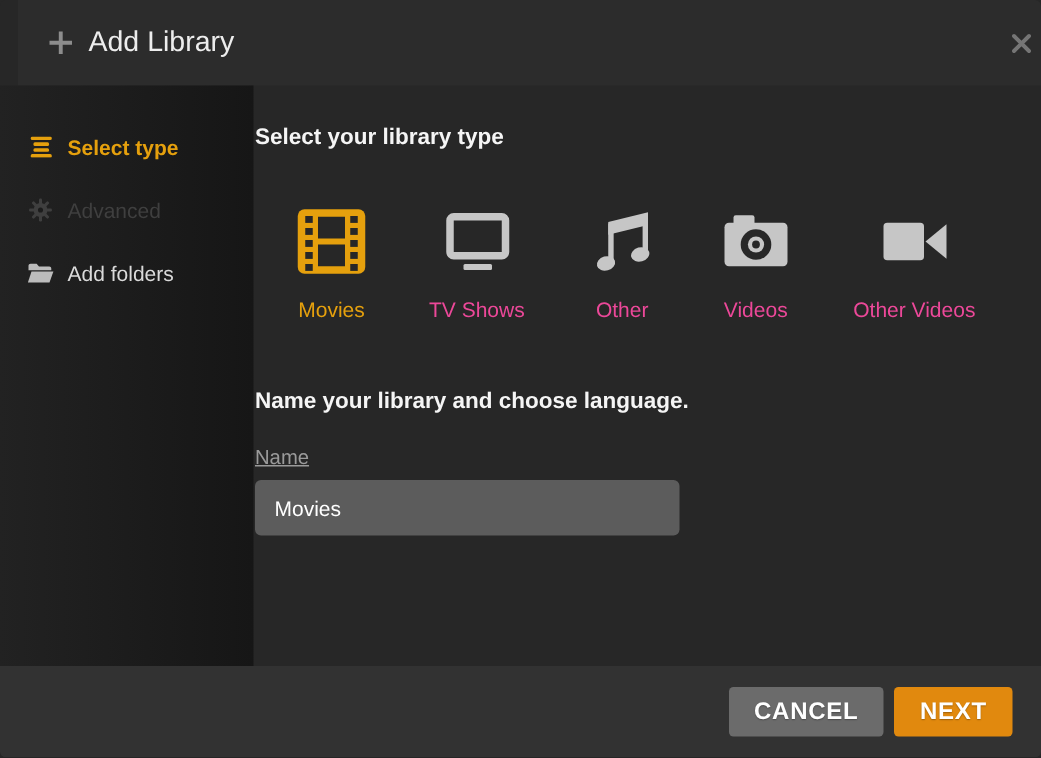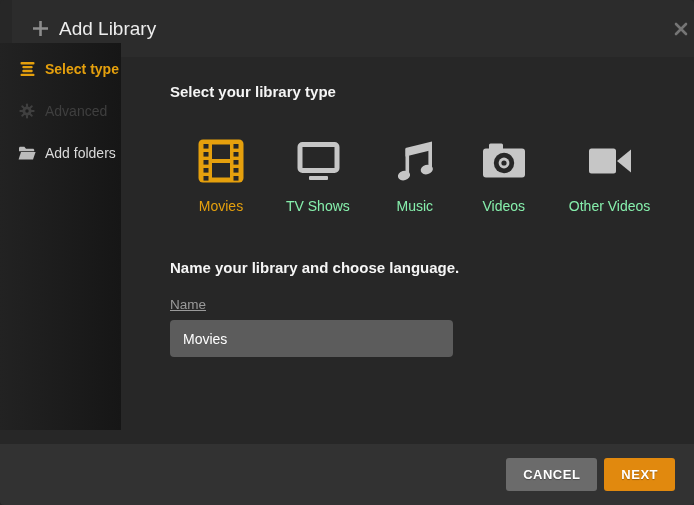--- a/index.html
+++ b/index.html
@@ -22,37 +22,37 @@
     position:absolute;left:12px;top:0;width:100%;height:57px;background:var(--header_bg);
     display:flex;align-items:center;padding:0 20px;
   }
   .dialog-title{font-size:19px;font-weight:400;color:#ededed;margin:0 0 0 10px;}
   .close-btn{
     position:absolute;right:16px;top:20px;width:18px;height:18px;cursor:pointer;
     display:flex;align-items:center;justify-content:center;background:none;border:none;padding:0;
   }
   
   .sidebar{
-    position:absolute;left:0;top:43px;width:121px;height:387px;
-    background:linear-gradient(to right,#222222,#161616);padding-top:5px;
+    position:absolute;left:0;top:57px;width:169px;height:387px;
+    background:linear-gradient(to right,#222222,#161616);padding-top:20px;
   }
   .side-item{height:42px;display:flex;align-items:center;padding-left:18px;cursor:pointer;}
   .si-icon{width:18px;display:flex;justify-content:center;align-items:center;}
   .si-label{margin-left:9px;font-size:14px;color:#dadada;}
   .side-item.active .si-label{color:var(--accent);font-weight:700;}
   .side-item.disabled{cursor:default;}
   .side-item.disabled .si-label{color:#3f3f3f;}
   
   .main{position:absolute;left:151px;top:57px;right:0;bottom:61px;padding-left:19px;}
   .section-heading{font-size:15px;font-weight:700;color:#f5f5f5;margin:0;}
   .heading-1{padding-top:26px;}
   .types-row{margin:37px 0 0 27px;display:flex;align-items:flex-end;gap:41px;}
   .type-cell{display:flex;flex-direction:column;align-items:center;cursor:pointer;}
   .type-cell svg{width:48px;height:48px;display:block;}
-  .type-label{margin-top:13px;font-size:14px;color:#86efac;white-space:nowrap;}
+  .type-label{margin-top:13px;font-size:14px;color:#ec4899;white-space:nowrap;}
   .type-cell.selected .type-label{color:var(--accent);}
   .heading-2{margin-top:45px;}
   .fields-row{display:flex;margin-top:21px;}
   .field-label{font-size:13.5px;color:#9a9a9a;margin:0 0 8px 0;text-decoration:underline;}
   .name-input{
     width:283px;height:37px;background:#5c5c5c;border:none;border-radius:4px;
     color:#fff;font-size:14px;padding:0 13px;font-family:inherit;outline:none;
   }
   .language-group{margin-left:29px;}
   .select-box{
@@ -62,21 +62,21 @@
   .select-value{font-size:13px;color:#1b1b1b;}
   .select-arrows{margin-left:auto;display:flex;flex-direction:column;gap:2px;}
   .tri-up{width:0;height:0;border-left:4px solid transparent;border-right:4px solid transparent;border-bottom:5px solid #3a3a3a;}
   .tri-down{width:0;height:0;border-left:4px solid transparent;border-right:4px solid transparent;border-top:5px solid #3a3a3a;}
   
   .footer{
     position:absolute;left:0;bottom:0;width:100%;height:61px;background:var(--footer_bg);
     display:flex;align-items:center;justify-content:flex-end;padding-right:19px;gap:7px;
   }
   .btn{
-    height:33px;border:none;border-radius:3px;color:#fff;font-weight:700;font-size:13px;
+    height:33px;border:none;border-radius:3px;color:#fff;font-weight:700;font-size:16px;
     letter-spacing:.5px;padding:0 17px;cursor:pointer;font-family:inherit;
     text-shadow:0 1px 1px rgba(0,0,0,.3);
   }
   .btn-cancel{background:var(--cancel_button);}
   .btn-next{background:var(--next_button);}
 </style>
 </head>
 <body>
 
 <div class="dialog">
@@ -172,21 +172,21 @@
       <div class="type-cell">
         <svg viewBox="0 0 48 48">
           <g fill="#c6c6c6">
             <polygon points="14.5,11 41,4.5 41,13 14.5,19.5"></polygon>
             <rect x="14.5" y="12" width="3.6" height="26.5"></rect>
             <rect x="37.4" y="6" width="3.6" height="26.5"></rect>
             <ellipse cx="13" cy="38.6" rx="6.2" ry="4.7" transform="rotate(-16 13 38.6)"></ellipse>
             <ellipse cx="35.8" cy="32.6" rx="6.2" ry="4.7" transform="rotate(-16 35.8 32.6)"></ellipse>
           </g>
         </svg>
-        <span class="type-label">Music</span>
+        <span class="type-label">Other</span>
       </div>
 
       <div class="type-cell">
         <svg viewBox="0 0 48 48">
           <g fill="#c6c6c6">
             <rect x="9" y="6.5" width="14" height="9" rx="1.5"></rect>
             <rect x="3" y="11.5" width="42" height="29" rx="3"></rect>
           </g>
           <circle cx="24" cy="26" r="10.2" fill="#272727"></circle>
           <circle cx="24" cy="26" r="5.4" fill="#c6c6c6"></circle>

